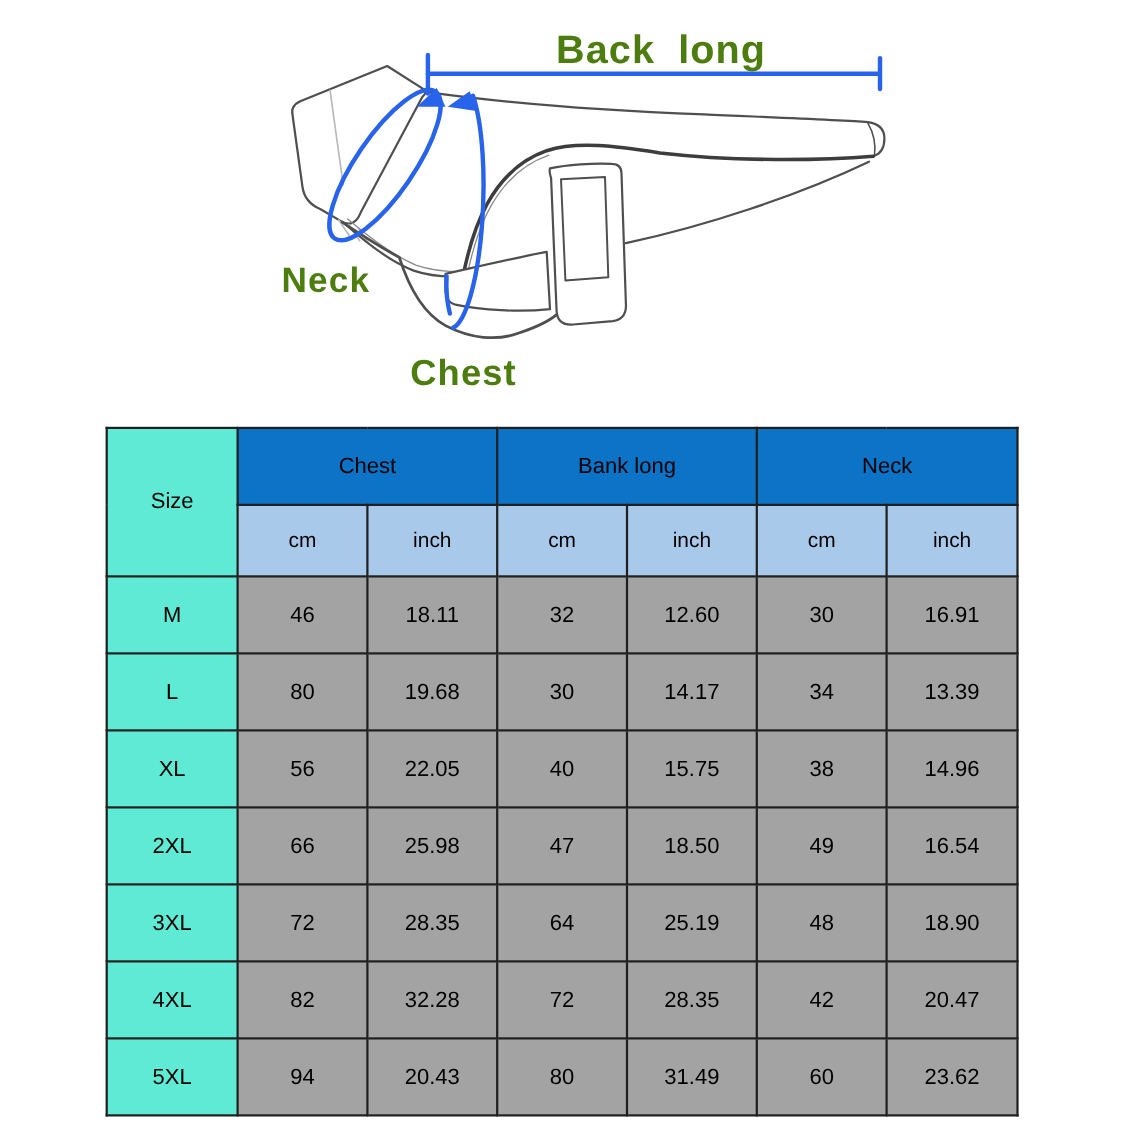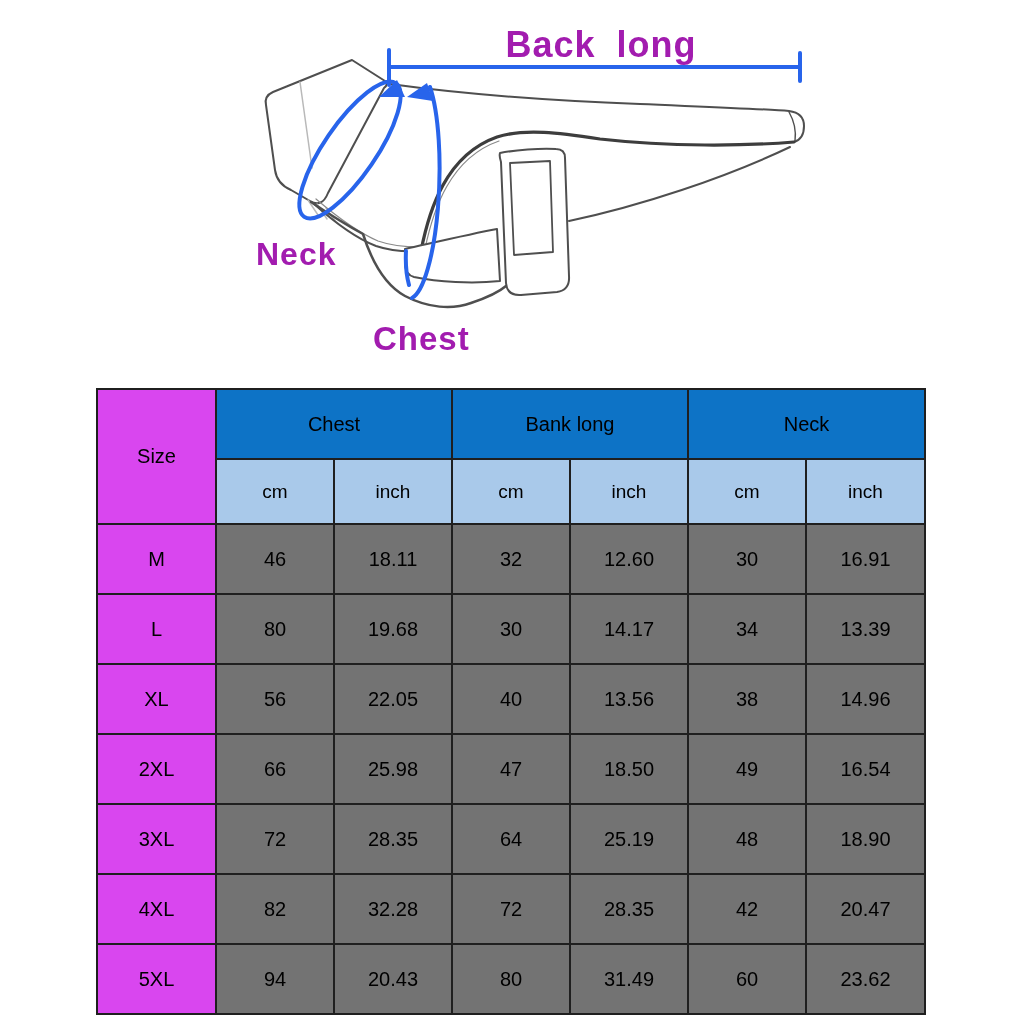--- a/index.html
+++ b/index.html
@@ -10,21 +10,21 @@
     background: #ffffff;
     font-family: "Liberation Sans", sans-serif;
     overflow: hidden;
   }
 
   
   #diagram-svg { position:absolute; left:0; top:0; }
 
   .diagram-label {
     position: absolute;
-    color: #a21caf;
+    color: #4d7c0f;
     font-weight: bold;
     font-family: "Liberation Sans", sans-serif;
     letter-spacing: 1px;
     white-space: nowrap;
   }
   #back-long-label { left: 503px; top: 24px; width: 196px; text-align: center; font-size: 36px; word-spacing: 10px; }
   #neck-label  { left: 256px; top: 236px; font-size: 32px; }
   #chest-label { left: 373px; top: 320px; font-size: 33px; }
 
   
@@ -40,22 +40,22 @@
   }
   #size-table th, #size-table td {
     border: 2px solid #1f1f1f;
     text-align: center;
     vertical-align: middle;
     padding: 0;
     font-weight: normal;
   }
   #size-table .ghead   { background: #0d73c6; height: 68px; }
   #size-table .uhead   { background: #a9c9ea; height: 63px; font-size: 19px; }
-  #size-table .size-col{ background: #d946ef; }
-  #size-table .val     { background: #737373; height: 68px; }
+  #size-table .size-col{ background: #5eead4; }
+  #size-table .val     { background: #a3a3a3; height: 68px; }
 </style>
 </head>
 <body>
 
 <div id="page">
 
   <svg id="diagram-svg" width="1024" height="384" viewBox="0 0 1024 384">
 
     <g fill="none" stroke-width="2" stroke-linecap="round" stroke-linejoin="round" stroke="#4f4f4f">
 
@@ -151,21 +151,21 @@
         <td class="val">30</td>
         <td class="val">14.17</td>
         <td class="val">34</td>
         <td class="val">13.39</td>
       </tr>
       <tr>
         <td class="size-col">XL</td>
         <td class="val">56</td>
         <td class="val">22.05</td>
         <td class="val">40</td>
-        <td class="val">13.56</td>
+        <td class="val">15.75</td>
         <td class="val">38</td>
         <td class="val">14.96</td>
       </tr>
       <tr>
         <td class="size-col">2XL</td>
         <td class="val">66</td>
         <td class="val">25.98</td>
         <td class="val">47</td>
         <td class="val">18.50</td>
         <td class="val">49</td>

